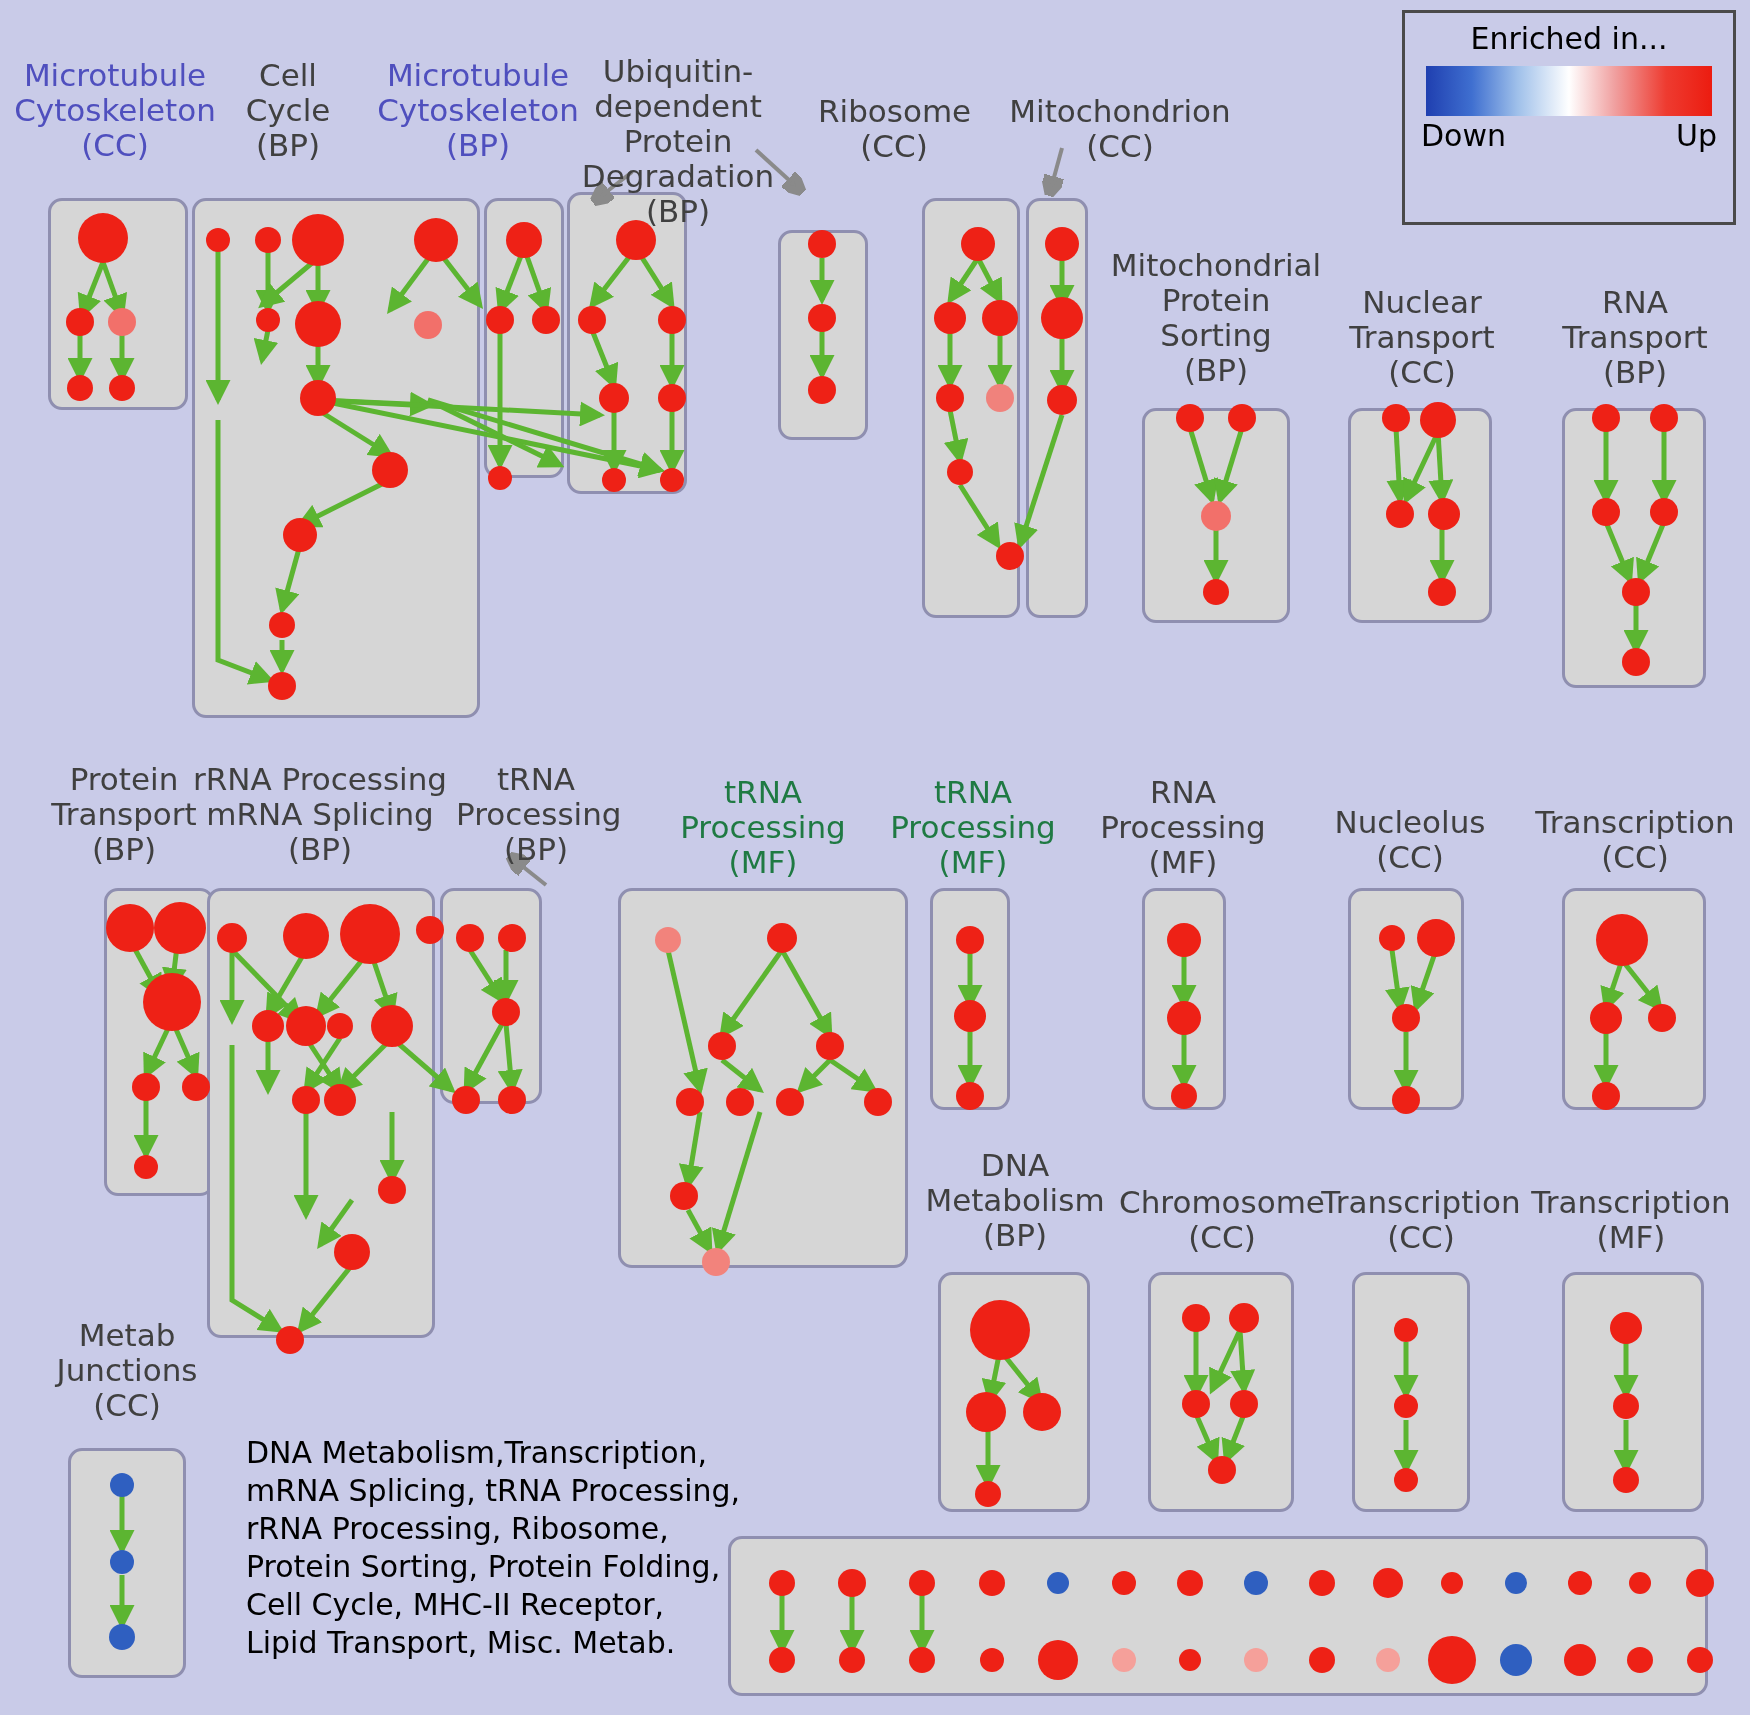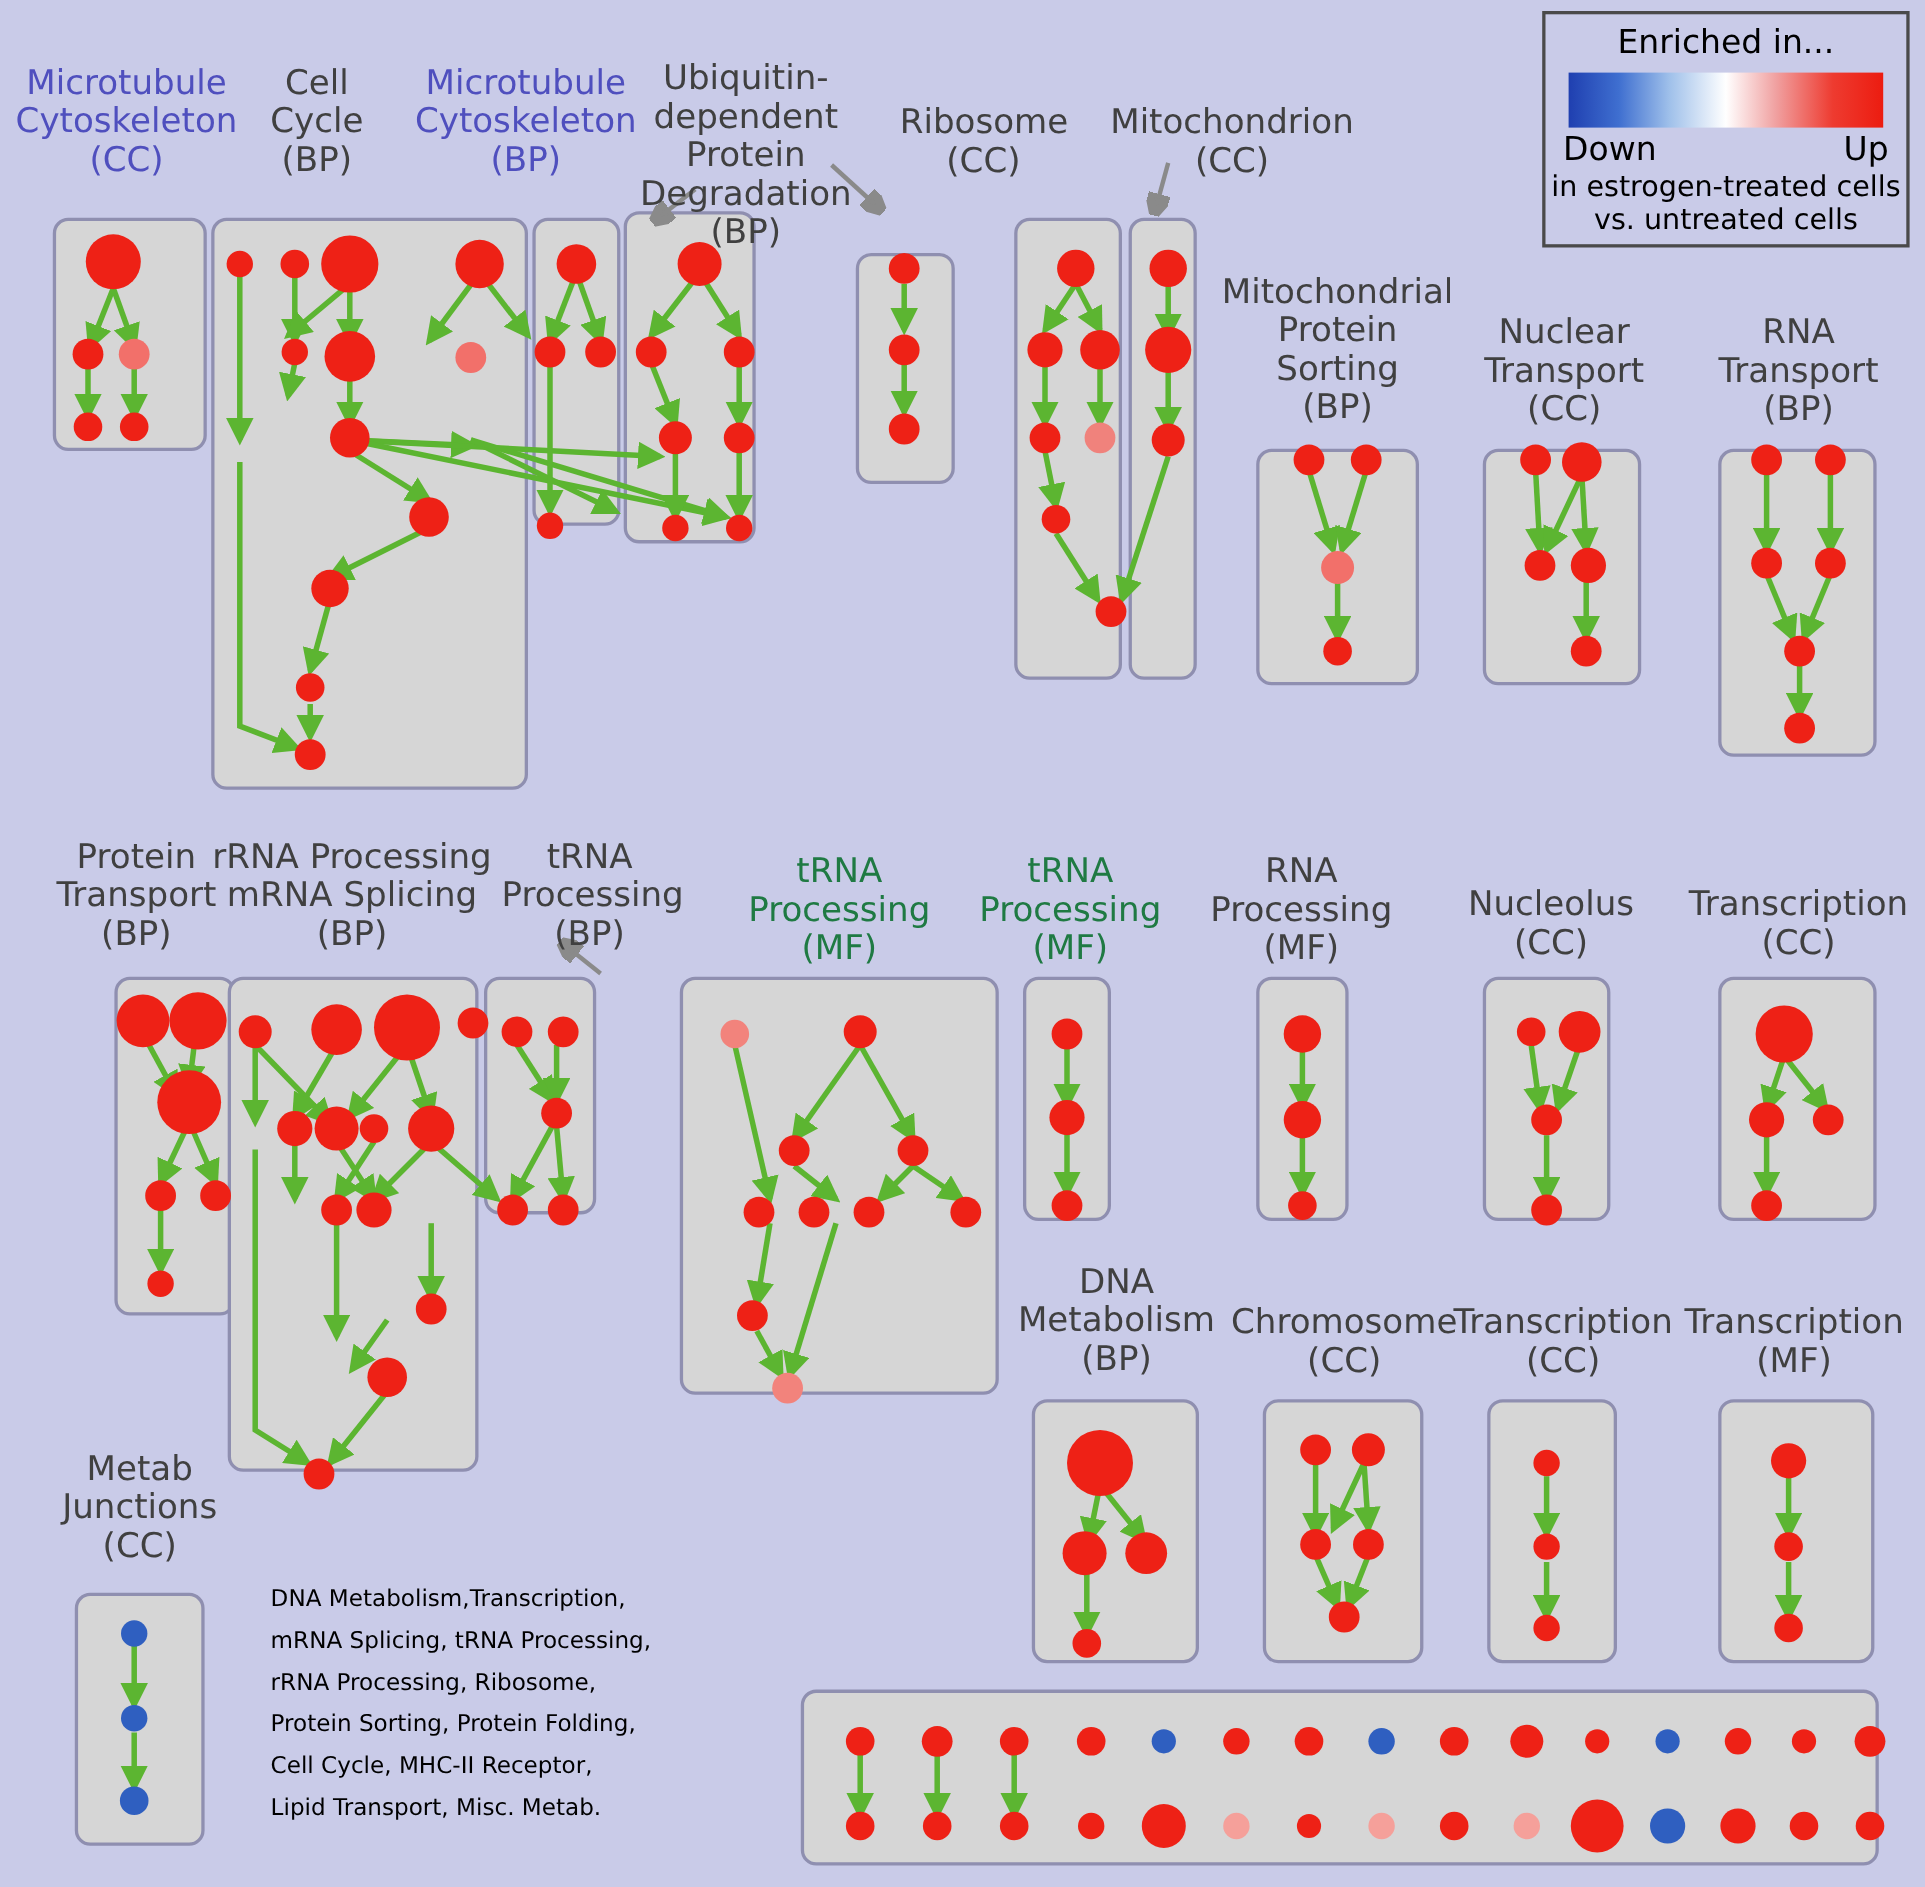--- a/index.html
+++ b/index.html
@@ -44,21 +44,21 @@
     width:286px;height:50px;
     background:linear-gradient(to right,#1f3fb0 0%,#3f6fd0 16%,#9fc0ea 32%,#ffffff 50%,#f0a0a0 66%,#ee3b30 84%,#ec1c10 100%);
   }
   .legend .dirrow{
     display:flex;justify-content:space-between;
     padding:2px 16px 0 16px;font-size:30px;
   }
   .legend .sub{font-size:26px;line-height:30px;margin-top:2px;}
   .blocktext{
     position:absolute;
-    font-size:21px;line-height:38px;color:#000;
+    font-size:30px;line-height:38px;color:#000;
     white-space:pre;
   }
 </style>
 </head>
 <body>
 
 <div id="canvas">
 
   <div class="panel" style="left:48px;top:198px;width:140px;height:212px;"></div>
   <div class="panel" style="left:192px;top:198px;width:288px;height:520px;"></div>
@@ -504,17 +504,15 @@
 Cell Cycle, MHC-II Receptor,
 Lipid Transport, Misc. Metab.</div>
 
   <div class="legend">
     <div class="title">Enriched in...</div>
     <div class="gradbar"></div>
     <div class="dirrow">
       <span>Down</span>
       <span>Up</span>
     </div>
-    <div class="sub">in estrogen-treated cells
-vs. untreated cells</div>
   </div>
 
 </div>
 
 </body></html>

